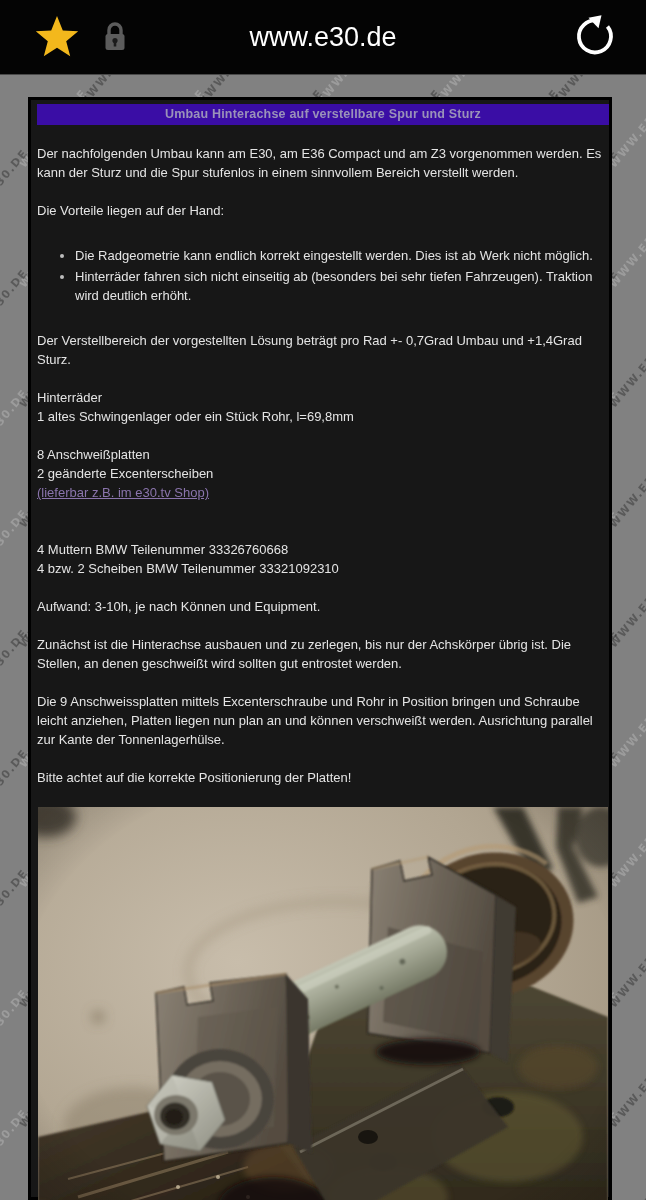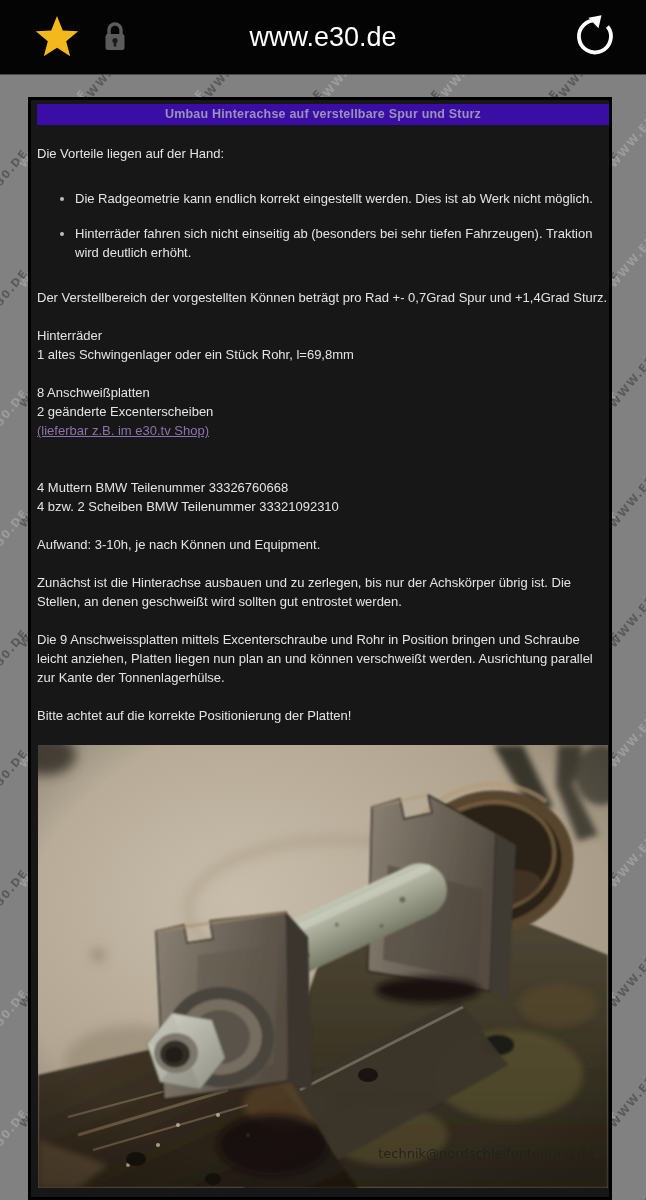--- a/index.html
+++ b/index.html
@@ -18,21 +18,21 @@
   .icon-lock{position:absolute;left:102px;top:20px;width:26px;height:34px;}
   .icon-reload{position:absolute;right:28px;top:12px;width:48px;height:48px;cursor:pointer;}
   
   .content{position:absolute;left:28px;top:97px;width:584px;height:1103px;z-index:1;
         background:#171717;border:3px solid #000;box-sizing:border-box;padding:4px 0 0 6px;
         color:#e4e4e4;font-size:13px;line-height:19px;}
   .ptitle{height:21px;line-height:21px;text-align:center;font-weight:bold;font-size:12.5px;
         letter-spacing:.2px;}
   .content p{margin:19px 0;}
   .content ul{margin:26px 0 26px 22px;padding-left:16px;}
-  .content li{margin-bottom:16px;}
+  .content li{margin-bottom:2px;}
   .content li:last-child{margin-bottom:0;}
   .content li::marker{color:#bdbdbd;}
   .group{margin:19px 0;}
   .bmw-group{margin-top:38px;}
   .shoplink{text-decoration:underline;cursor:pointer;display:inline-block;}
   .photo{margin:20px 0 0 1px;width:570px;height:443px;overflow:hidden;}
 </style>
 </head>
 <body>
 
@@ -180,28 +180,29 @@
       <svg width="48" height="48" viewBox="0 0 48 48">
         <path d="M 27.5 8.6 A 16 16 0 1 0 37.5 14.5" fill="none" stroke="#ffffff" stroke-width="3.8"></path>
         <polygon points="18.5,5.8 31.5,3.2 28.5,16.2" fill="#ffffff"></polygon>
       </svg>
     </div>
   </header>
 
   <main class="content">
     <div class="ptitle" style="background: rgb(58, 13, 165); color: rgb(154, 146, 185);">Umbau Hinterachse auf verstellbare Spur und Sturz</div>
 
+    <p>Der nachfolgenden Umbau kann am E30, am E36 Compact und am Z3 vorgenommen werden. Es kann der Sturz und die Spur stufenlos in einem sinnvollem Bereich verstellt werden.</p>
     <p>Die Vorteile liegen auf der Hand:</p>
 
     <ul>
       <li>Die Radgeometrie kann endlich korrekt eingestellt werden. Dies ist ab Werk nicht möglich.</li>
       <li>Hinterräder fahren sich nicht einseitig ab (besonders bei sehr tiefen Fahrzeugen). Traktion wird deutlich erhöht.</li>
     </ul>
 
-    <p>Der Verstellbereich der vorgestellten Können beträgt pro Rad +- 0,7Grad Spur und +1,4Grad Sturz.</p>
+    <p>Der Verstellbereich der vorgestellten Lösung beträgt pro Rad +- 0,7Grad Umbau und +1,4Grad Sturz.</p>
 
     <div class="group">
       <div>Hinterräder</div>
       <div>1 altes Schwingenlager oder ein Stück Rohr, l=69,8mm</div>
     </div>
 
     <div class="group">
       <div>8 Anschweißplatten</div>
       <div>2 geänderte Excenterscheiben</div>
       <a class="shoplink" style="color: rgb(138, 116, 172);">(lieferbar z.B. im e30.tv Shop)</a>

